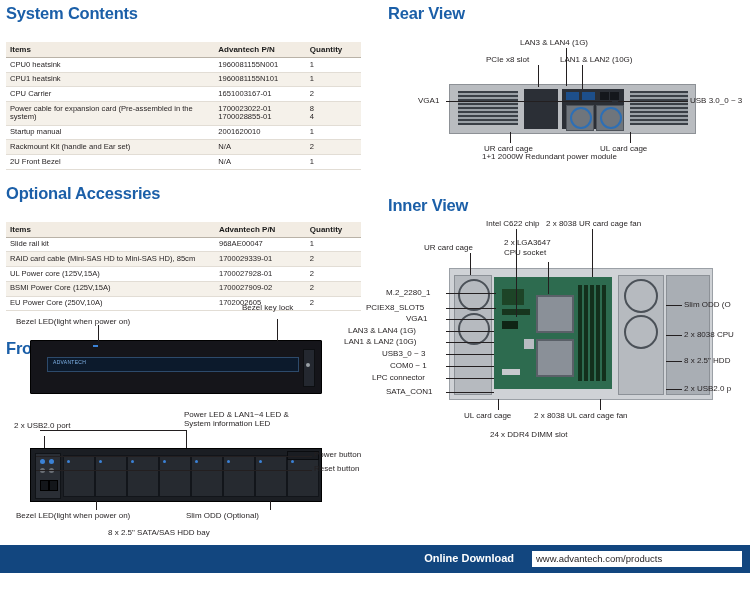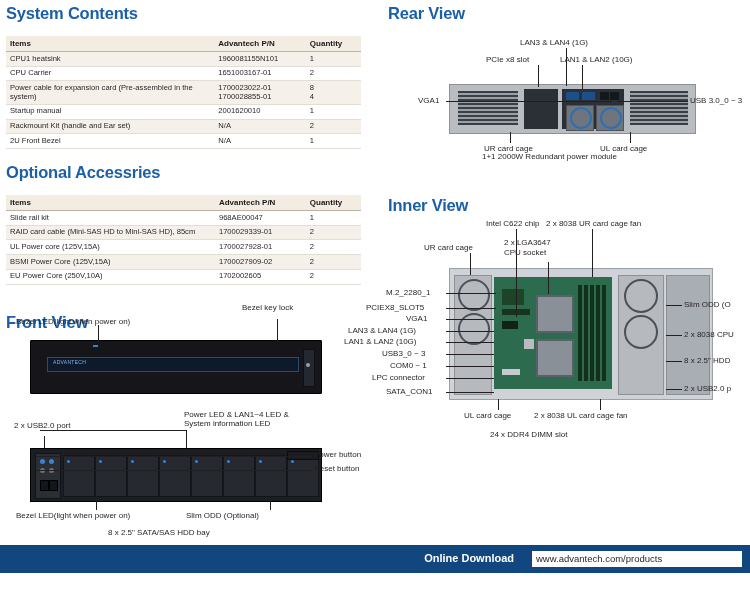--- a/index.html
+++ b/index.html
@@ -31,21 +31,21 @@
   #left-col {
     position: absolute;
     left: 6px;
     top: 4px;
     width: 360px;
   }
   .tbl {
     border-collapse: collapse;
     width: 355px;
     font-size: 7.6px;
-    margin-top: 13px;
+    margin-top: 19px;
   }
   .tbl th {
     background: #f2ece3;
     text-align: left;
     font-weight: bold;
     font-size: 8px;
     padding: 3px 4px;
     border-bottom: 1px solid #b9b2a7;
     color: #1a1a1a;
   }
@@ -201,20 +201,25 @@
 
     <table class="tbl">
       <thead>
         <tr>
           <th class="col-item">Items</th>
           <th class="col-pn">Advantech P/N</th>
           <th class="col-qty">Quantity</th>
         </tr>
       </thead>
       <tbody>
+        <tr>
+          <td>CPU0 heatsink</td>
+          <td>1960081155N001</td>
+          <td>1</td>
+        </tr>
         <tr class="alt">
           <td>CPU1 heatsink</td>
           <td>1960081155N101</td>
           <td>1</td>
         </tr>
         <tr>
           <td>CPU Carrier</td>
           <td>1651003167-01</td>
           <td>2</td>
         </tr>

